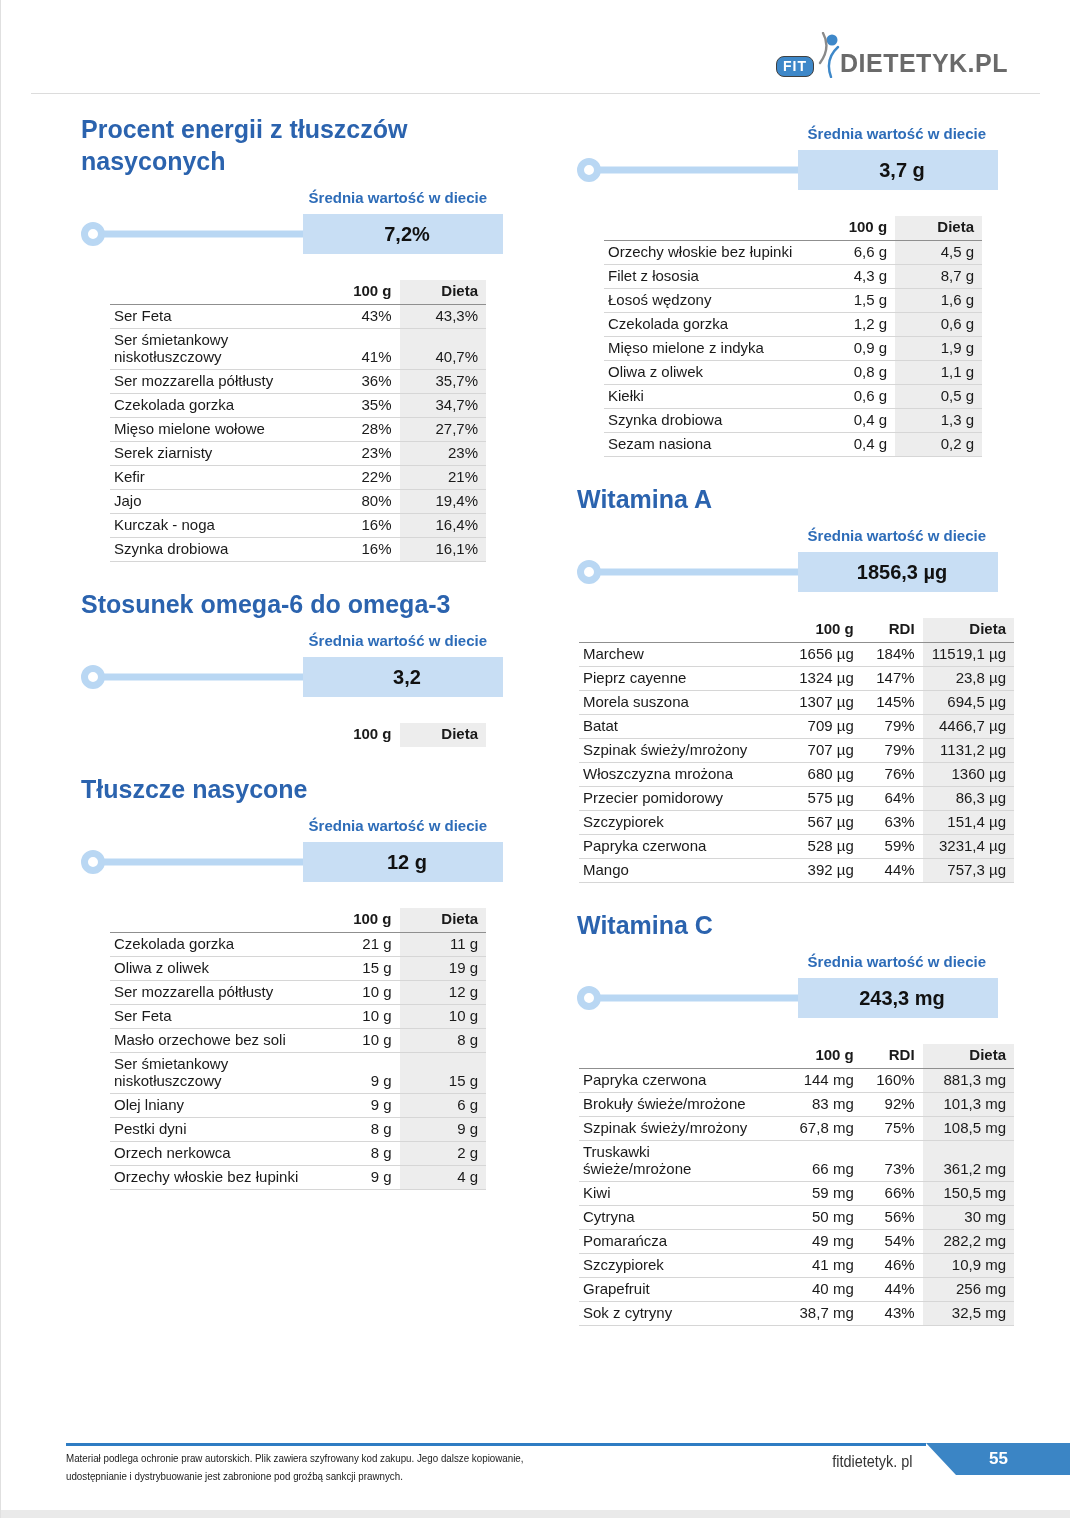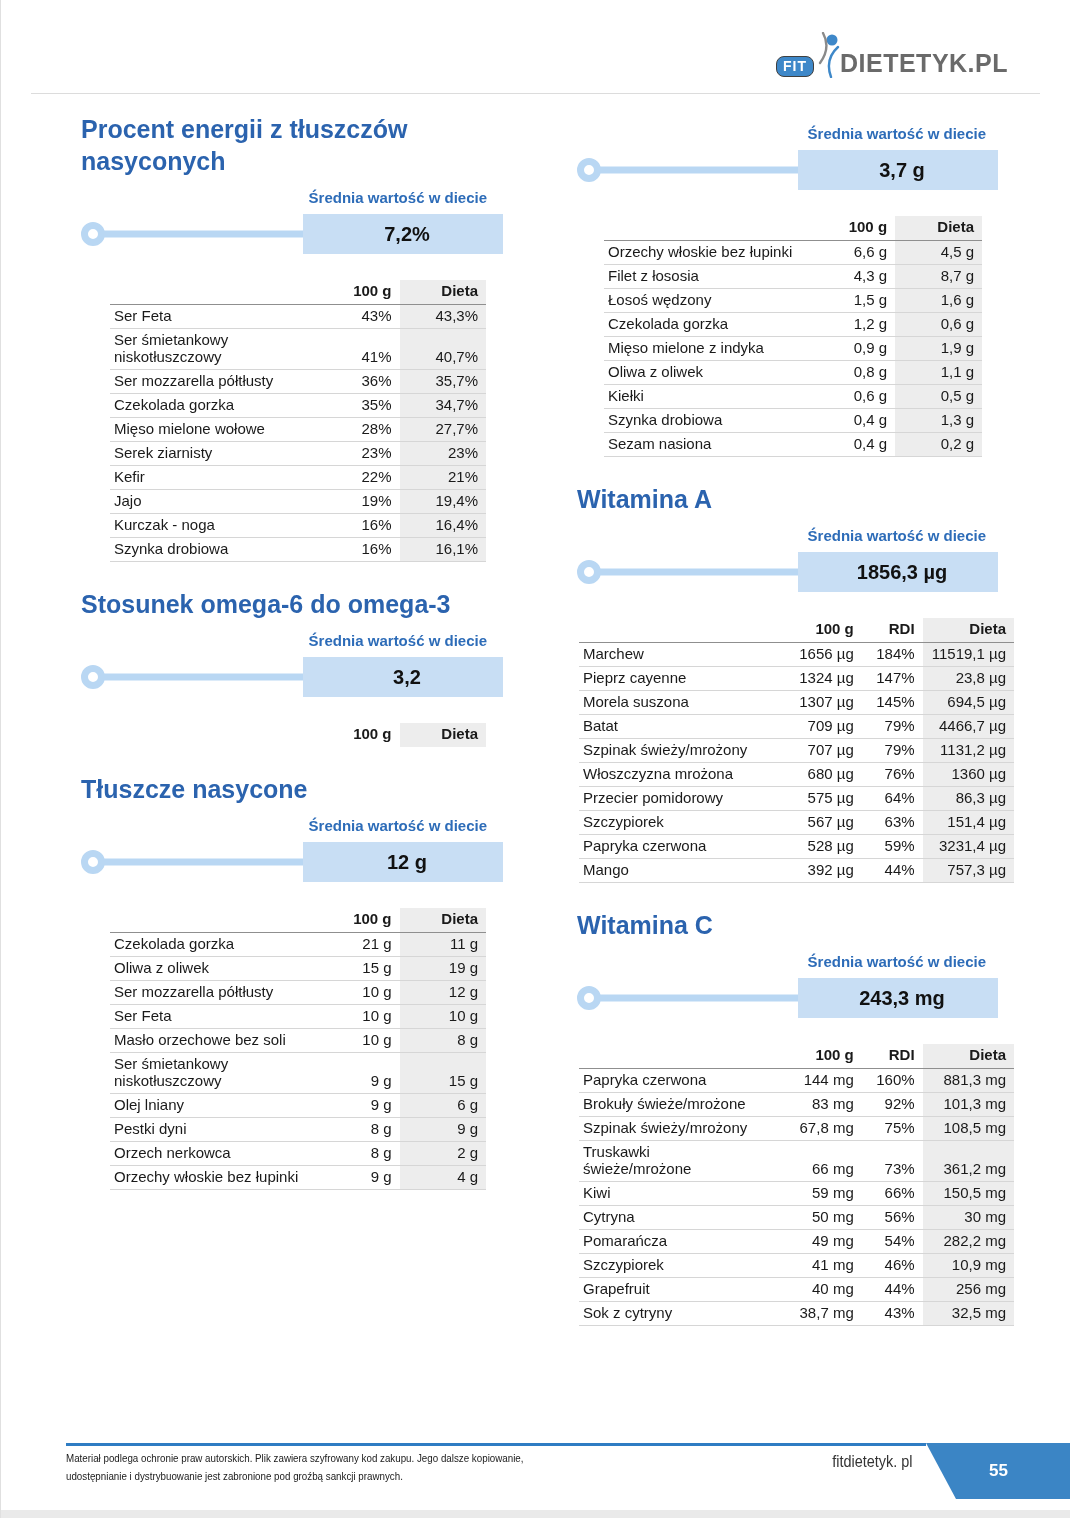--- a/index.html
+++ b/index.html
@@ -70,21 +70,21 @@
   }
   .ntable th:first-child,.ntable td:first-child{text-align:left;padding-left:4px;}
   .ntable th{font-weight:bold;padding-bottom:5px;}
   .ntable .dieta{background:var(--col-gray);}
   .ntable.has-rows thead tr{border-bottom:1px solid #8f8f8f;}
   .ntable tbody tr + tr{border-top:1px solid #d6d6d6;}
   .ntable tbody tr:last-child{border-bottom:1px solid #d6d6d6;}
   
   .footer-line{position:absolute;left:65px;top:1443px;width:860px;height:3px;background:var(--footer-blue);}
   .pagebox{
-    position:absolute;left:925px;top:1443px;width:145px;height:56px;background:var(--pagebox-blue);
+    position:absolute;left:925px;top:1443px;width:145px;height:32px;background:var(--pagebox-blue);
     clip-path:polygon(0 0,100% 0,100% 100%,30px 100%);
     display:flex;align-items:center;justify-content:center;color:#fff;font-size:17px;font-weight:bold;
   }
   .site-name{position:absolute;right:158px;top:1452px;font-size:17px;color:#333;}
   .site-name span{display:inline-block;transform:scaleX(0.85);transform-origin:right center;}
   .copyright{position:absolute;left:65px;top:1449px;font-size:11.5px;line-height:1.6;color:#1a1a1a;}
   .copyright div{transform:scaleX(0.85);transform-origin:left center;white-space:nowrap;}
   .bottom-strip{position:absolute;left:0;right:0;bottom:0;height:8px;background:#eaeaea;}
 </style>
 </head>
@@ -157,21 +157,21 @@
               <td>23%</td>
               <td class="dieta">23%</td>
             </tr>
             <tr>
               <td>Kefir</td>
               <td>22%</td>
               <td class="dieta">21%</td>
             </tr>
             <tr>
               <td>Jajo</td>
-              <td>19%</td>
+              <td>80%</td>
               <td class="dieta">19,4%</td>
             </tr>
             <tr>
               <td>Kurczak - noga</td>
               <td>16%</td>
               <td class="dieta">16,4%</td>
             </tr>
             <tr>
               <td>Szynka drobiowa</td>
               <td>16%</td>

